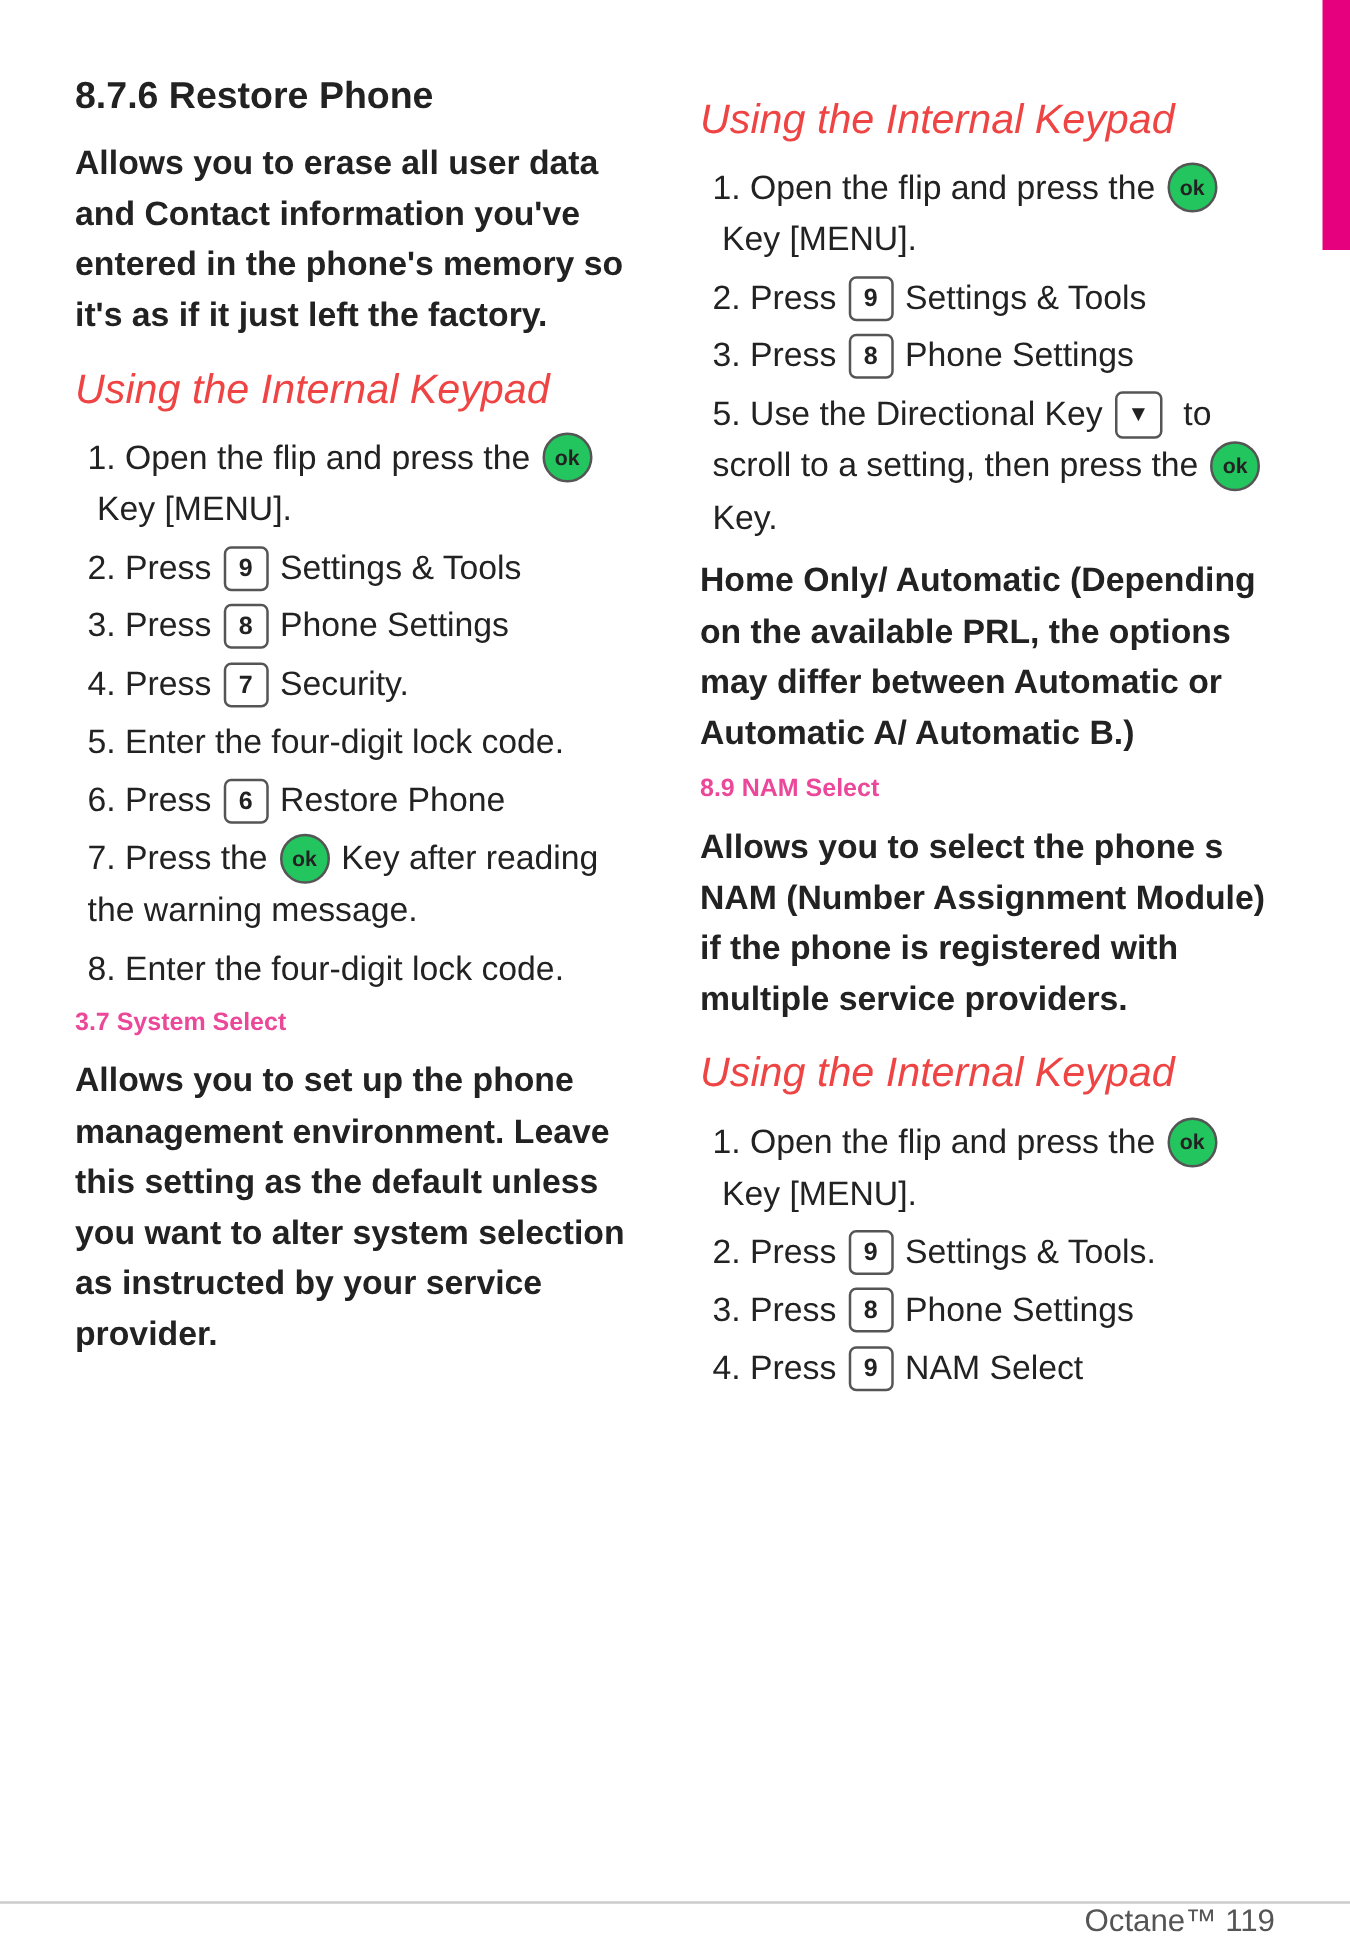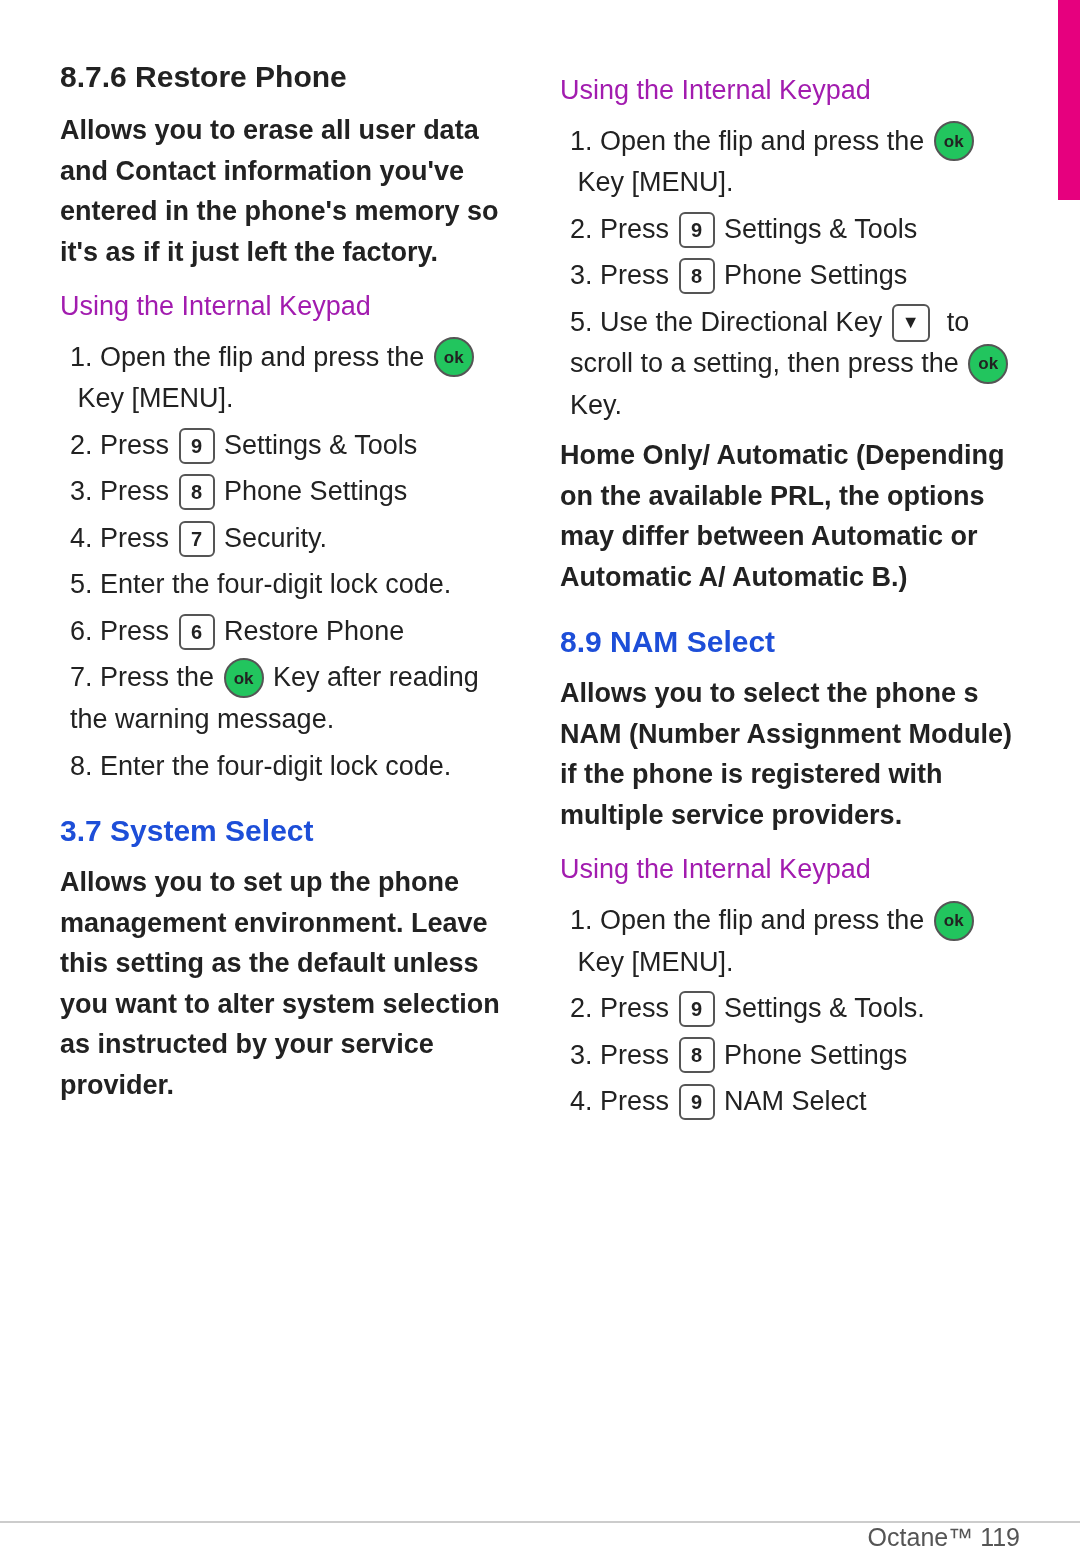--- a/index.html
+++ b/index.html
@@ -49,40 +49,41 @@
     }
 
     h2 {
       font-size: 30px;
       font-weight: bold;
       color: #222;
       margin-bottom: 16px;
     }
 
     .section-heading {
-      font-size: 30px;
-      font-weight: bold;
-      color: #1d4ed8;
+      font-size: 20px;
+      font-weight: bold;
+      color: #ec4899;
       margin-bottom: 14px;
-      margin-top: 28px;
+      margin-top: 12px;
     }
 
     p {
       font-size: 27px;
       line-height: 1.5;
       margin-bottom: 14px;
       font-weight: bold;
     }
 
     .sub-heading {
-      font-size: 27px;
+      font-size: 33px;
       font-weight: normal;
-      color: #a21caf;
+      color: #ef4444;
       margin-bottom: 10px;
       margin-top: 10px;
+      font-style: italic;
     }
 
     ol {
       padding-left: 0;
       list-style: none;
       margin-bottom: 10px;
     }
 
     ol li {
       font-size: 27px;

